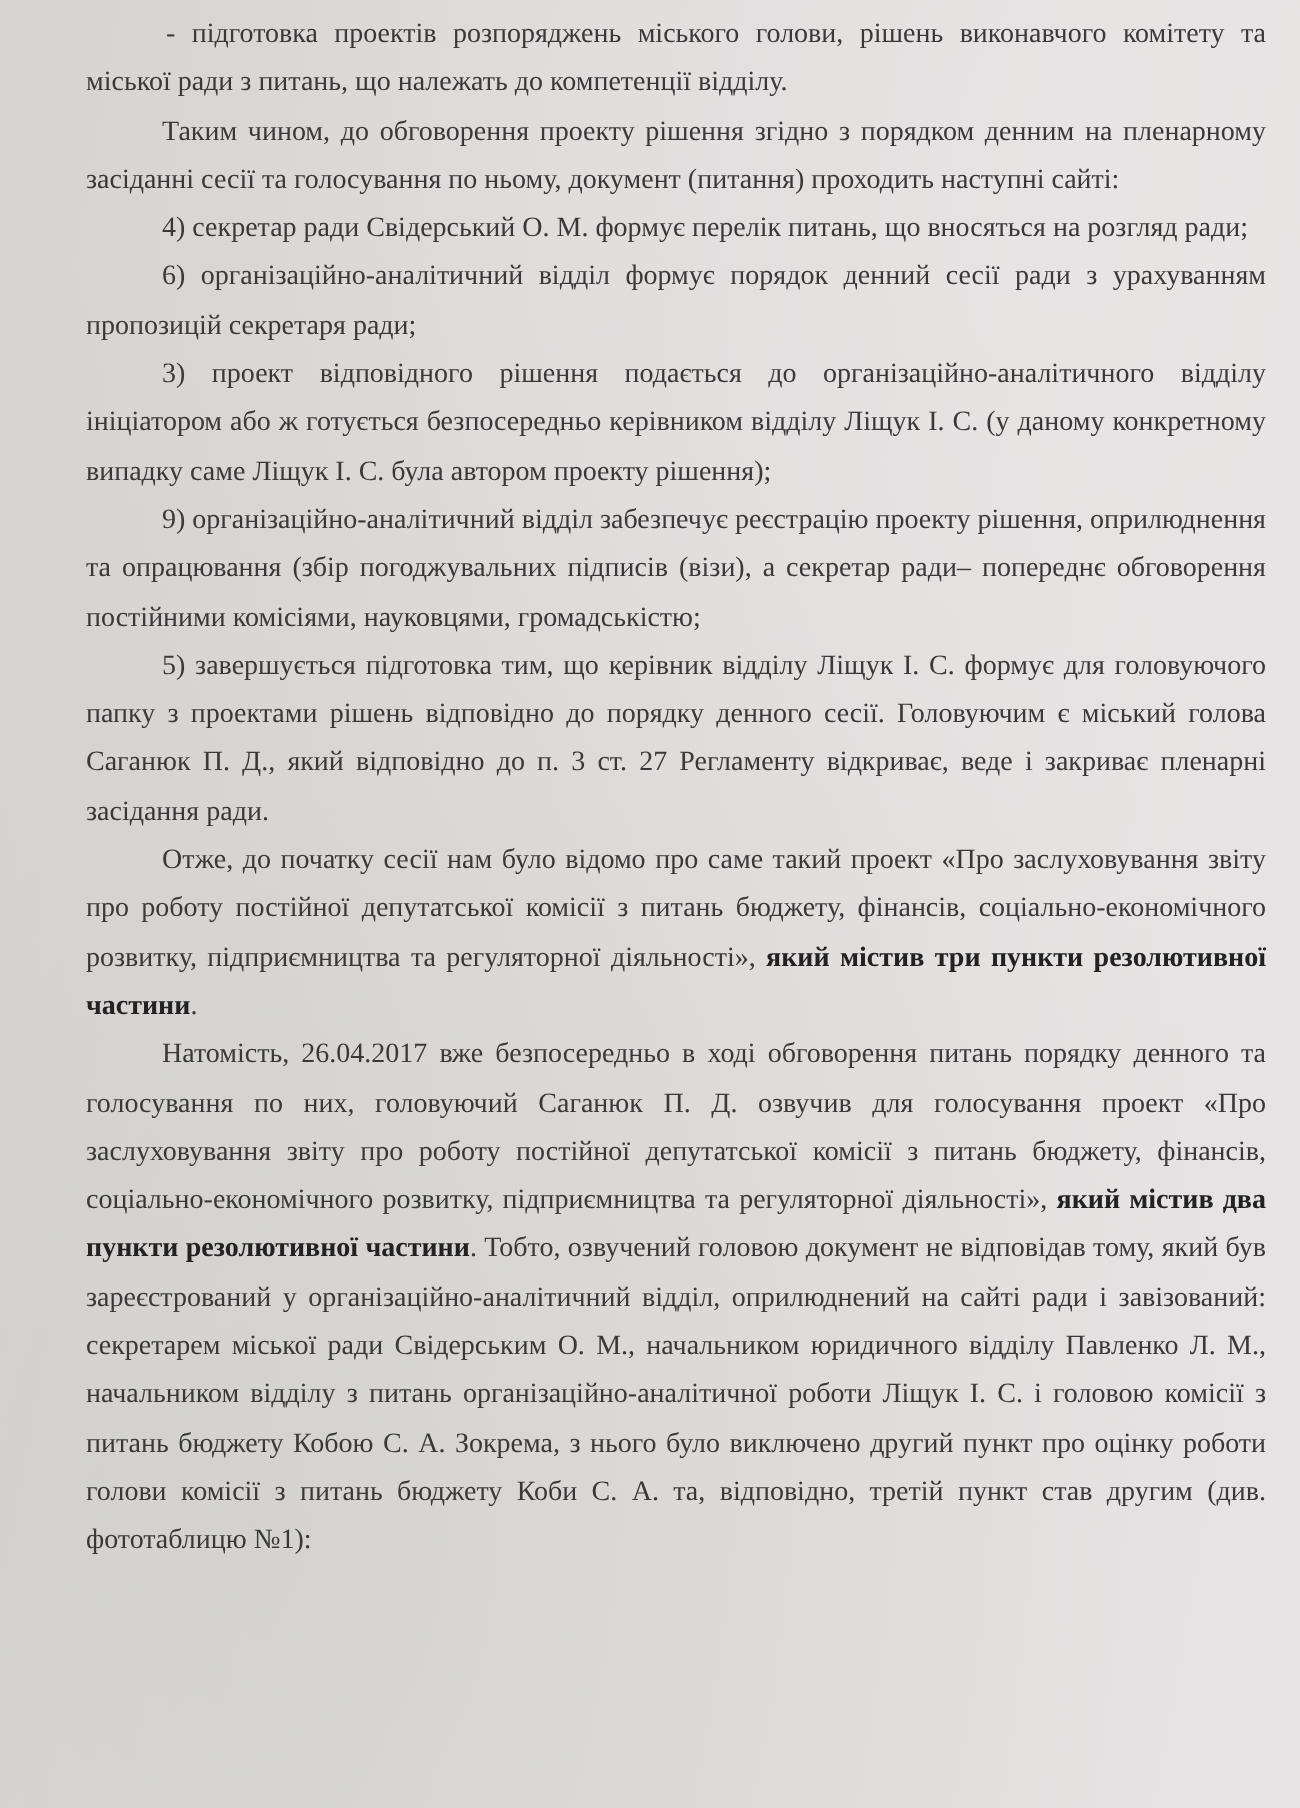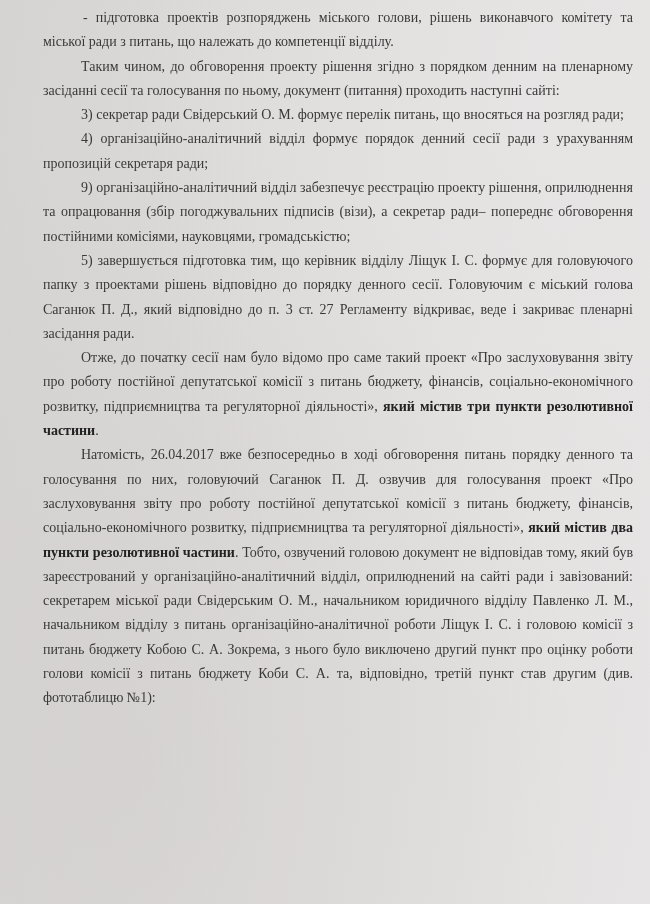--- a/index.html
+++ b/index.html
@@ -44,20 +44,21 @@
     color: #222;
   }
 </style>
 </head>
 <body>
 
 <div class="page">
   <div class="doc-body">
     <p class="first">- підготовка проектів розпоряджень міського голови, рішень виконавчого комітету та міської ради з питань, що належать до компетенції відділу.</p>
     <p>Таким чином, до обговорення проекту рішення згідно з порядком денним на пленарному засіданні сесії та голосування по ньому, документ (питання) проходить наступні сайті:</p>
-    <p>3) секретар ради Свідерський О. М. формує перелік питань, що вносяться на розгляд ради;</p>
-    <p>4) організаційно-аналітичний відділ формує порядок денний сесії ради з урахуванням пропозицій секретаря ради;</p>
+    <p>4) секретар ради Свідерський О. М. формує перелік питань, що вносяться на розгляд ради;</p>
+    <p>6) організаційно-аналітичний відділ формує порядок денний сесії ради з урахуванням пропозицій секретаря ради;</p>
+    <p>3) проект відповідного рішення подається до організаційно-аналітичного відділу ініціатором або ж готується безпосередньо керівником відділу Ліщук І. С. (у даному конкретному випадку саме Ліщук І. С. була автором проекту рішення);</p>
     <p>9) організаційно-аналітичний відділ забезпечує реєстрацію проекту рішення, оприлюднення та опрацювання (збір погоджувальних підписів (візи), а секретар ради– попереднє обговорення постійними комісіями, науковцями, громадськістю;</p>
     <p>5) завершується підготовка тим, що керівник відділу Ліщук І. С. формує для головуючого папку з проектами рішень відповідно до порядку денного сесії. Головуючим є міський голова Саганюк П. Д., який відповідно до п. 3 ст. 27 Регламенту відкриває, веде і закриває пленарні засідання ради.</p>
     <p><span>Отже, до початку сесії нам було відомо про саме такий проект «Про заслуховування звіту про роботу постійної депутатської комісії з питань бюджету, фінансів, соціально-економічного розвитку, підприємництва та регуляторної діяльності», </span><b>який містив три пункти резолютивної частини</b><span>.</span></p>
     <p><span>Натомість, 26.04.2017 вже безпосередньо в ході обговорення питань порядку денного та голосування по них, головуючий Саганюк П. Д. озвучив для голосування проект «Про заслуховування звіту про роботу постійної депутатської комісії з питань бюджету, фінансів, соціально-економічного розвитку, підприємництва та регуляторної діяльності», </span><b>який містив два пункти резолютивної частини</b><span>. Тобто, озвучений головою документ не відповідав тому, який був зареєстрований у організаційно-аналітичний відділ, оприлюднений на сайті ради і завізований: секретарем міської ради Свідерським О. М., начальником юридичного відділу Павленко Л. М., начальником відділу з питань організаційно-аналітичної роботи Ліщук І. С. і головою комісії з питань бюджету Кобою С. А. Зокрема, з нього було виключено другий пункт про оцінку роботи голови комісії з питань бюджету Коби С. А. та, відповідно, третій пункт став другим (див. фототаблицю №1):</span></p>
   </div>
 </div>
 
 </body></html>

